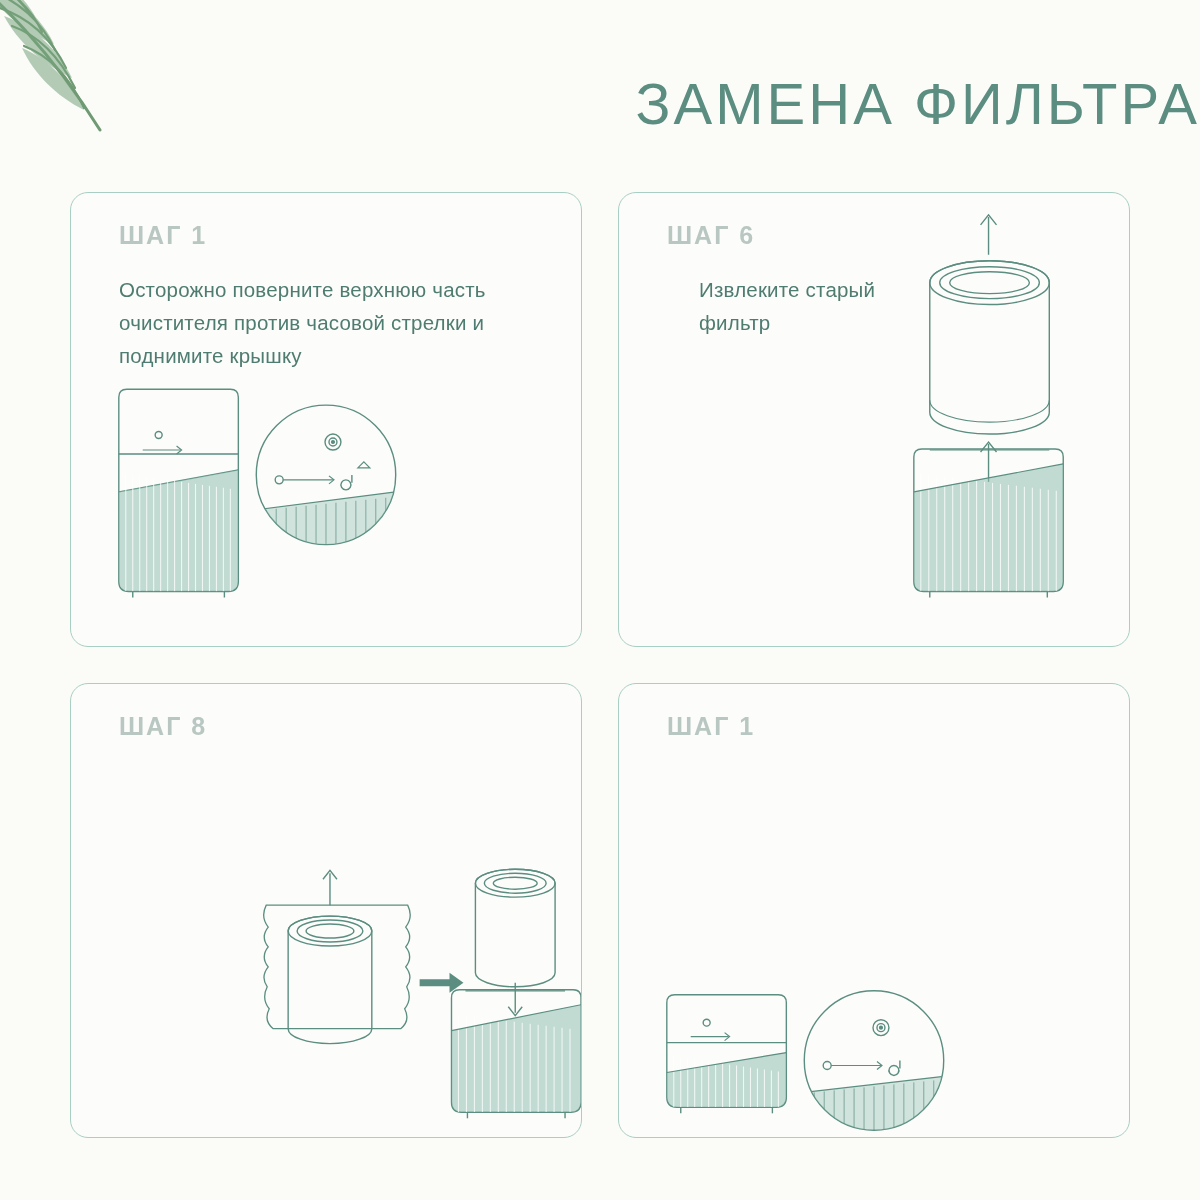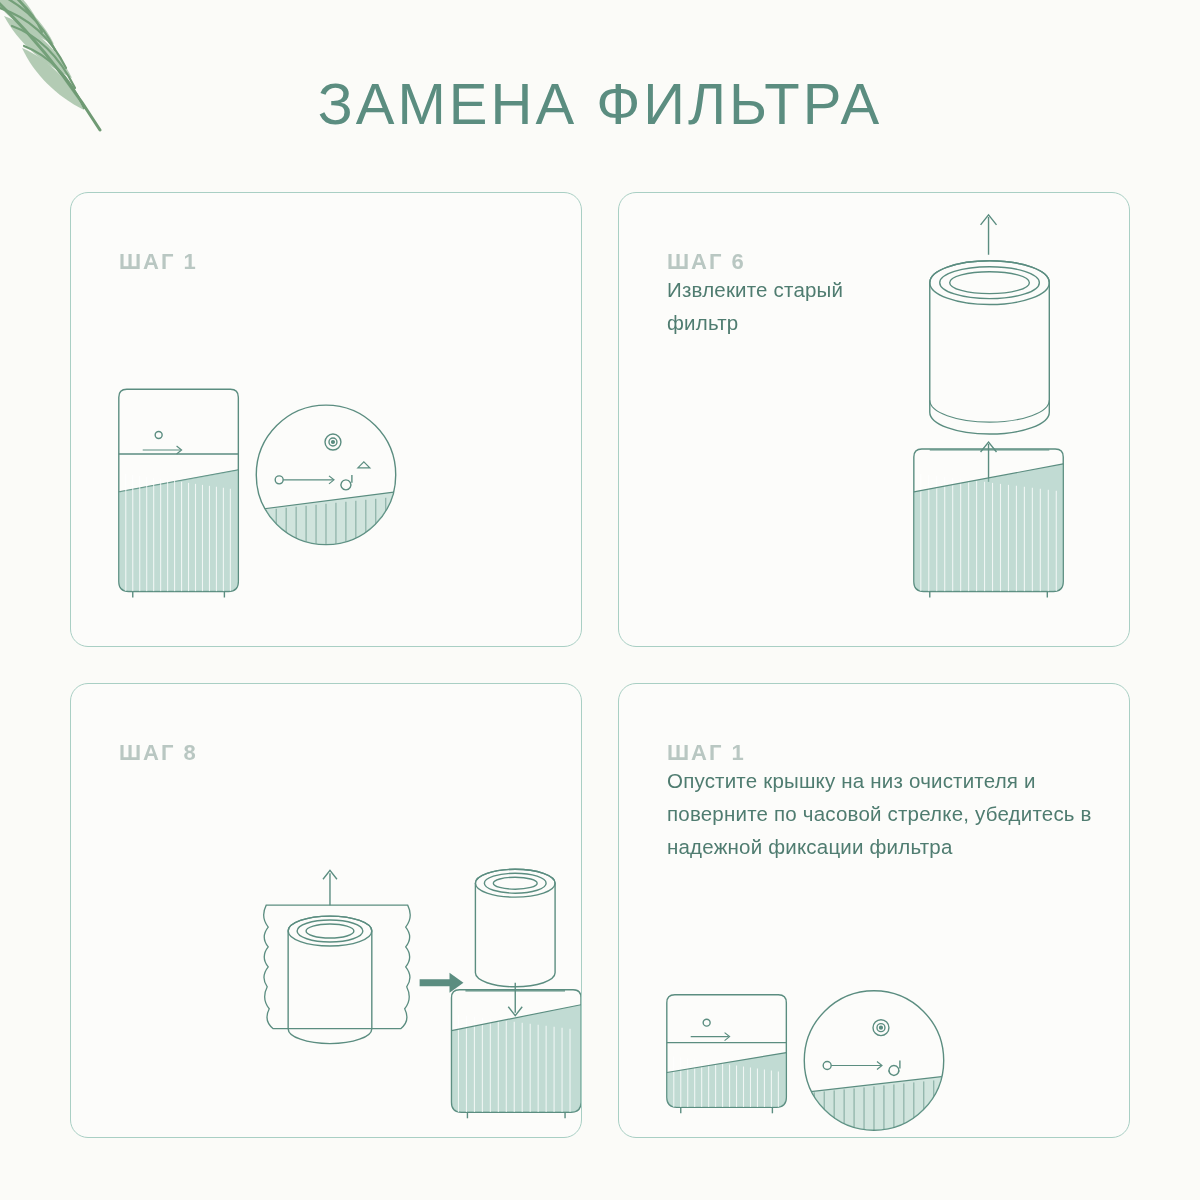--- a/index.html
+++ b/index.html
@@ -23,21 +23,21 @@
     width: 230px;
     height: 220px;
     pointer-events: none;
   }
 
   .page-title {
     position: absolute;
     top: 70px;
     left: 0;
     width: 1200px;
-    text-align: center;
+    text-align: right;
     font-size: 58px;
     letter-spacing: 3px;
     color: #5b8d80;
     font-weight: 400;
     font-family: "Liberation Sans", sans-serif;
   }
 
   .grid {
     position: absolute;
     top: 192px;
@@ -52,23 +52,23 @@
   .card {
     border: 1.5px solid #a9cfc4;
     border-radius: 18px;
     background: #fcfcfa;
     position: relative;
     overflow: hidden;
   }
 
   .step-label {
     position: absolute;
-    top: 56px;
+    top: 28px;
     left: 48px;
-    font-size: 22px;
+    font-size: 25px;
     font-weight: bold;
     letter-spacing: 2px;
     color: #b9c7c2;
   }
 
   .step-text {
     position: absolute;
     top: 80px;
     left: 48px;
     width: 420px;
@@ -78,21 +78,21 @@
     letter-spacing: 0.2px;
   }
 
   .art {
     position: absolute;
     inset: 0;
     pointer-events: none;
   }
 
   
-  .card-2 .step-text { width: 230px; }
+  .card-2 .step-text { width: 230px; margin-left: 32px; }
   .card-3 .step-text { width: 450px; }
   .card-4 .step-text { width: 430px; }
 </style>
 </head>
 <body>
 
 <svg class="leaf-decor" viewBox="0 0 230 220">
   <g fill="none" stroke="#6f9a74" stroke-width="2.2" stroke-linecap="round">
     <path d="M-10 -10 C 40 30, 90 80, 140 160" stroke-width="3"></path>
     <path d="M5 -5 C 30 5, 55 20, 70 45"></path>
@@ -110,20 +110,21 @@
     <path d="M62 78 C 90 90, 110 112, 124 140 C 96 126, 74 104, 62 78 Z"></path>
   </g>
 </svg>
 
 <div class="page-title">ЗАМЕНА ФИЛЬТРА</div>
 
 <div class="grid">
 
   <div class="card card-1">
     <div class="step-label">ШАГ 1</div>
+    <div class="step-text">Осторожно поверните верхнюю часть очистителя против часовой стрелки и поднимите крышку</div>
     <svg class="art" viewBox="0 0 512 455">
       <defs>
         <clipPath id="clipBody1">
           <path d="M48 205 h120 v185 a10 10 0 0 1 -10 10 h-100 a10 10 0 0 1 -10 -10 Z"></path>
         </clipPath>
         <clipPath id="clipCircle1">
           <circle cx="256" cy="283" r="70"></circle>
         </clipPath>
       </defs>
       <g stroke="#5b8d80" fill="none" stroke-width="1.4">
@@ -309,21 +310,20 @@
         </g>
         <path d="M382 348 L512 322" stroke-width="1.2"></path>
         <path d="M398 430 v6"></path>
           <path d="M496 430 v6"></path>
       </g>
     </svg>
   </div>
 
   <div class="card card-4">
     <div class="step-label">ШАГ 1</div>
-    <div class="step-text">Опустите крышку на низ очистителя и поверните по часовой стрелке, убедитесь в надежной фиксации фильтра</div>
     <svg class="art" viewBox="0 0 512 455">
       <defs>
         <clipPath id="clipBody4">
           <path d="M48 320 h120 v95 a10 10 0 0 1 -10 10 h-100 a10 10 0 0 1 -10 -10 Z"></path>
         </clipPath>
         <clipPath id="clipCircle4">
           <circle cx="256" cy="378" r="70"></circle>
         </clipPath>
       </defs>
       <g stroke="#5b8d80" fill="none" stroke-width="1.4">

